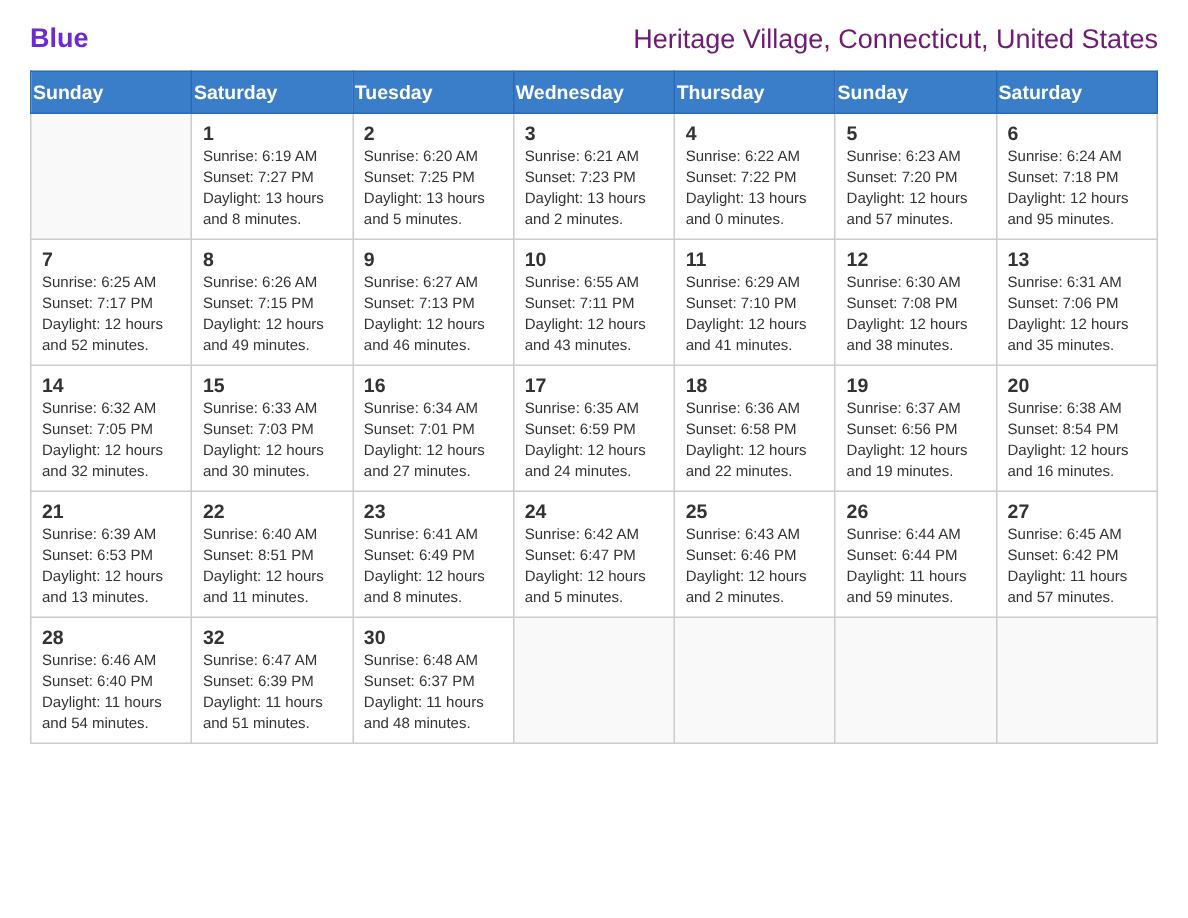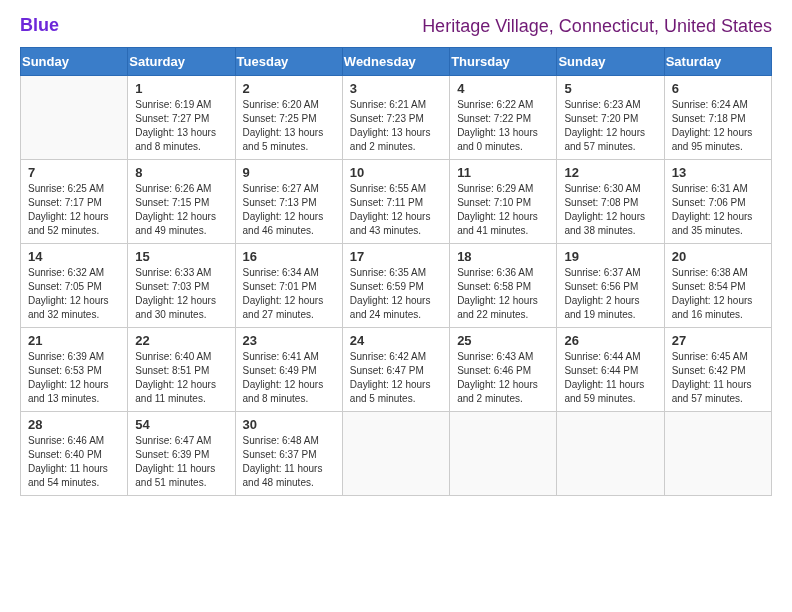--- a/index.html
+++ b/index.html
@@ -264,21 +264,21 @@
           <span>Sunrise: 6:36 AM</span><br>
           <span>Sunset: 6:58 PM</span><br>
           <span>Daylight: 12 hours and 22 minutes.</span>
         </div>
       </td>
         <td>
         <span class="day-number">19</span>
         <div class="day-info">
           <span>Sunrise: 6:37 AM</span><br>
           <span>Sunset: 6:56 PM</span><br>
-          <span>Daylight: 2 hours and 19 minutes.</span>
+          <span>Daylight: 12 hours and 19 minutes.</span>
         </div>
       </td>
         <td>
         <span class="day-number">20</span>
         <div class="day-info">
           <span>Sunrise: 6:38 AM</span><br>
           <span>Sunset: 8:54 PM</span><br>
           <span>Daylight: 12 hours and 16 minutes.</span>
         </div>
       </td>
@@ -344,21 +344,21 @@
       <tr>
         <td>
         <span class="day-number">28</span>
         <div class="day-info">
           <span>Sunrise: 6:46 AM</span><br>
           <span>Sunset: 6:40 PM</span><br>
           <span>Daylight: 11 hours and 54 minutes.</span>
         </div>
       </td>
         <td>
-        <span class="day-number">54</span>
+        <span class="day-number">32</span>
         <div class="day-info">
           <span>Sunrise: 6:47 AM</span><br>
           <span>Sunset: 6:39 PM</span><br>
           <span>Daylight: 11 hours and 51 minutes.</span>
         </div>
       </td>
         <td>
         <span class="day-number">30</span>
         <div class="day-info">
           <span>Sunrise: 6:48 AM</span><br>

